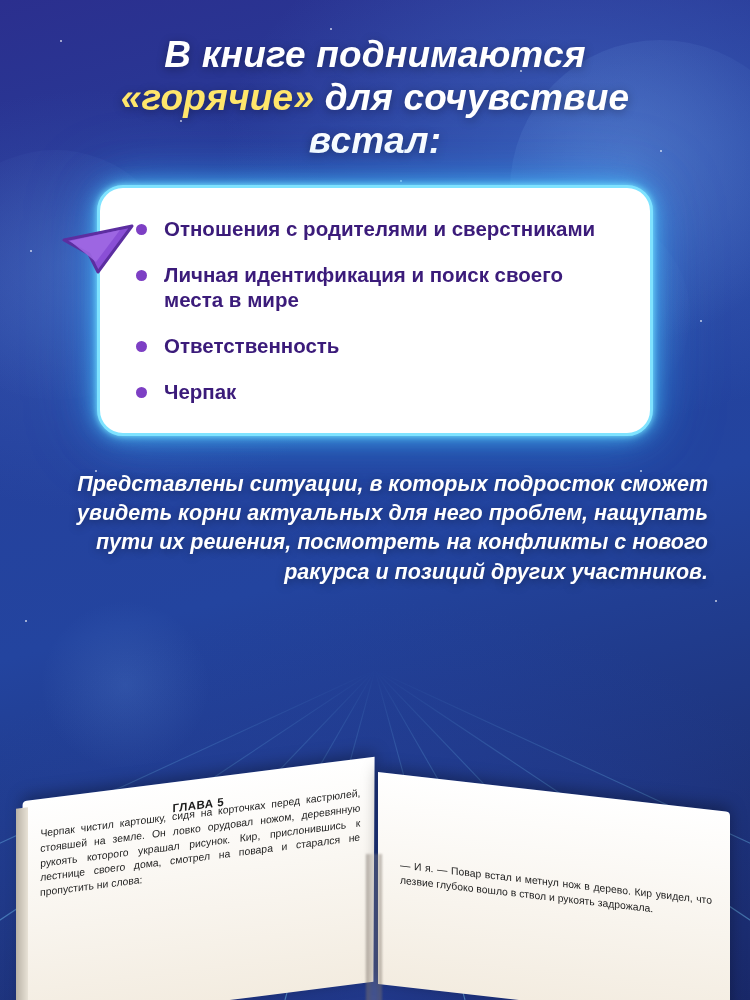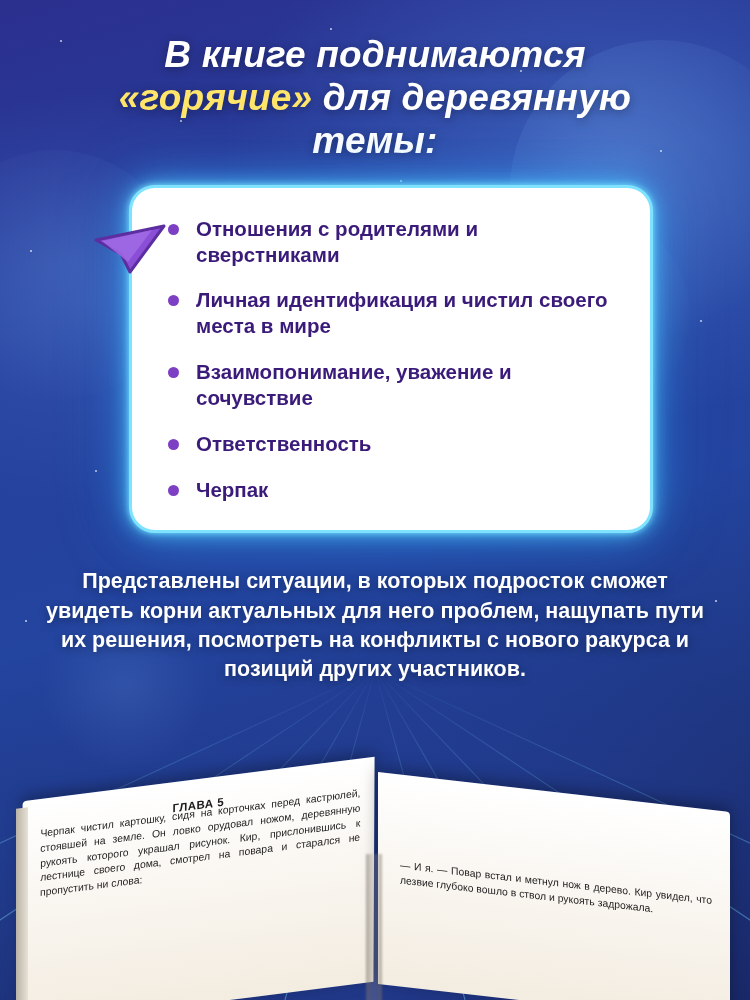--- a/index.html
+++ b/index.html
@@ -102,21 +102,20 @@
     background: #ffffff;
     border-radius: 26px;
     border: 3px solid #7fe3ff;
     box-shadow:
       0 0 6px rgba(120,230,255,0.9),
       0 0 18px rgba(90,210,255,0.75),
       0 0 38px rgba(60,180,255,0.55),
       0 0 70px rgba(50,160,255,0.35);
     padding: 28px 30px 26px 34px;
     box-sizing: border-box;
-    margin-left: 32px;
   }
   ul.topics {
     list-style: none;
     margin: 0;
     padding: 0;
   }
   ul.topics li {
     position: relative;
     padding-left: 30px;
     margin-bottom: 20px;
@@ -145,25 +144,26 @@
     width: 86px;
     height: 78px;
     z-index: 6;
     pointer-events: none;
   }
 
   .subtext {
     position: relative;
     z-index: 5;
     margin: 34px 42px 0 42px;
-    text-align: center;
+    text-align: right;
     color: #ffffff;
     font-size: 21.5px;
     line-height: 1.36;
     font-weight: bold;
+    font-style: italic;
     text-shadow: 0 2px 8px rgba(0,0,0,0.35);
   }
 
   
   .book {
     position: absolute;
     left: 0; right: 0;
     bottom: -4px;
     height: 230px;
     z-index: 6;
@@ -288,35 +288,34 @@
         <line x1="0" y1="146" x2="750" y2="146"></line>
         <line x1="0" y1="196" x2="750" y2="196"></line>
         <line x1="0" y1="256" x2="750" y2="256"></line>
         <line x1="0" y1="326" x2="750" y2="326"></line>
       </g>
     </svg>
   </div>
 
   <div class="headline">
     <span>В книге поднимаются</span><br>
-    <span class="accent">«горячие»</span><span> для деревянную</span><br>
-    <span>темы:</span>
+    <span class="accent">«горячие»</span><span> для сочувствие</span><br>
+    <span>встал:</span>
   </div>
 
   <div class="card-wrap">
     <div class="card">
       <svg class="cursor-deco" viewBox="0 0 86 78" xmlns="http://www.w3.org/2000/svg">
         <path d="M6 30 L74 16 L40 62 L31 44 Z" fill="#8a4fd6" stroke="#5c2ea0" stroke-width="3" stroke-linejoin="round"></path>
         <path d="M12 31 L62 20 L38 52 Z" fill="#a06ae4" opacity="0.85"></path>
       </svg>
 
       <ul class="topics">
         <li>Отношения с родителями и сверстниками</li>
-        <li>Личная идентификация и чистил своего места в мире</li>
-        <li>Взаимопонимание, уважение и сочувствие</li>
+        <li>Личная идентификация и поиск своего места в мире</li>
         <li>Ответственность</li>
         <li>Черпак</li>
       </ul>
     </div>
   </div>
 
   <div class="subtext">Представлены ситуации, в которых подросток сможет увидеть корни актуальных для него проблем, нащупать пути их решения, посмотреть на конфликты с нового ракурса и позиций других участников.</div>
 
   <div class="book">
     <div class="page page-left">

